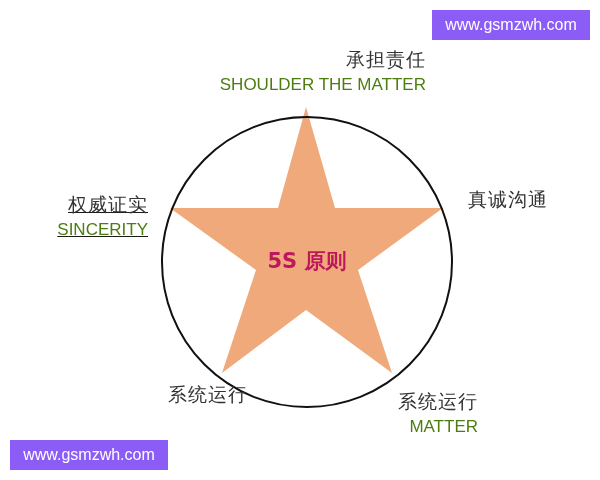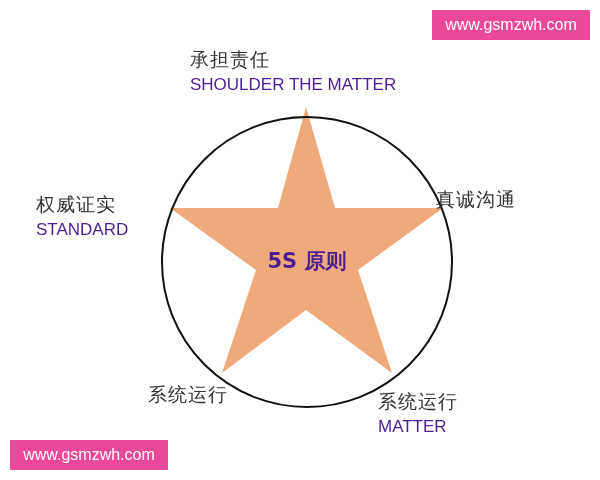--- a/index.html
+++ b/index.html
@@ -1,22 +1,22 @@
 <!DOCTYPE html>
 <html><head>
   <meta charset="utf-8">
   <style>
     html, body { margin: 0; padding: 0; }
     body { width: 600px; height: 480px; background: #ffffff; position: relative; overflow: hidden; font-family: "DejaVu Sans", sans-serif; }
     .diagram { position: absolute; left: 0; top: 0; width: 600px; height: 480px; }
-    .label { position: absolute; text-align: left; color: #1a1a1a; line-height: 1; }
+    .label { position: absolute; text-align: right; color: #1a1a1a; line-height: 1; }
     .label .cn { display: block; font-size: 19px; color: #333; letter-spacing: 1px; }
-    .label .en { display: block; font-family: "Liberation Sans", sans-serif; font-size: 17px; color: #4c1d95; margin-top: 7px; }
-    .center-label { position: absolute; left: 247px; top: 247px; width: 120px; text-align: center; color: #4c1d95; font-size: 21px; font-weight: bold; font-family: "DejaVu Sans", sans-serif; }
-    .watermark { position: absolute; background: #ec4899; color: #ffffff; font-family: "Liberation Sans", sans-serif; font-size: 16px; line-height: 30px; text-align: center; }
+    .label .en { display: block; font-family: "Liberation Sans", sans-serif; font-size: 17px; color: #4d7c0f; margin-top: 7px; }
+    .center-label { position: absolute; left: 247px; top: 247px; width: 120px; text-align: center; color: #be185d; font-size: 21px; font-weight: bold; font-family: "DejaVu Sans", sans-serif; }
+    .watermark { position: absolute; background: #8b5cf6; color: #ffffff; font-family: "Liberation Sans", sans-serif; font-size: 16px; line-height: 30px; text-align: center; }
   </style>
 </head>
 <body>
 
 <svg class="diagram" width="600" height="480" viewBox="0 0 600 480">
   <polygon points="306,107 335,208 443,208 358,270 392,373 306,310 222,373 256,270 170,208 278,208" fill="#F0A97A" stroke="none"></polygon>
   <circle cx="307" cy="262" r="145" fill="none" stroke="#111111" stroke-width="2"></circle>
 </svg>
 
 <div class="center-label">5S 原则</div>
@@ -32,19 +32,19 @@
 
 <div class="label" style="left:378px; top:392px; width:100px;">
   <span class="cn">系统运行</span>
   <span class="en">MATTER</span>
 </div>
 
 <div class="label" style="left:148px; top:385px; width:100px;">
   <span class="cn">系统运行</span>
 </div>
 
-<div class="label" style="left:36px; top:195px; width:112px;">
+<div class="label" style="left:36px; top:195px; width:112px;text-decoration:underline;">
   <span class="cn">权威证实</span>
-  <span class="en">STANDARD</span>
+  <span class="en">SINCERITY</span>
 </div>
 
 <div class="watermark" style="left:432px; top:10px; width:158px;">www.gsmzwh.com</div>
 <div class="watermark" style="left:10px; top:440px; width:158px;">www.gsmzwh.com</div>
 
 </body></html>

